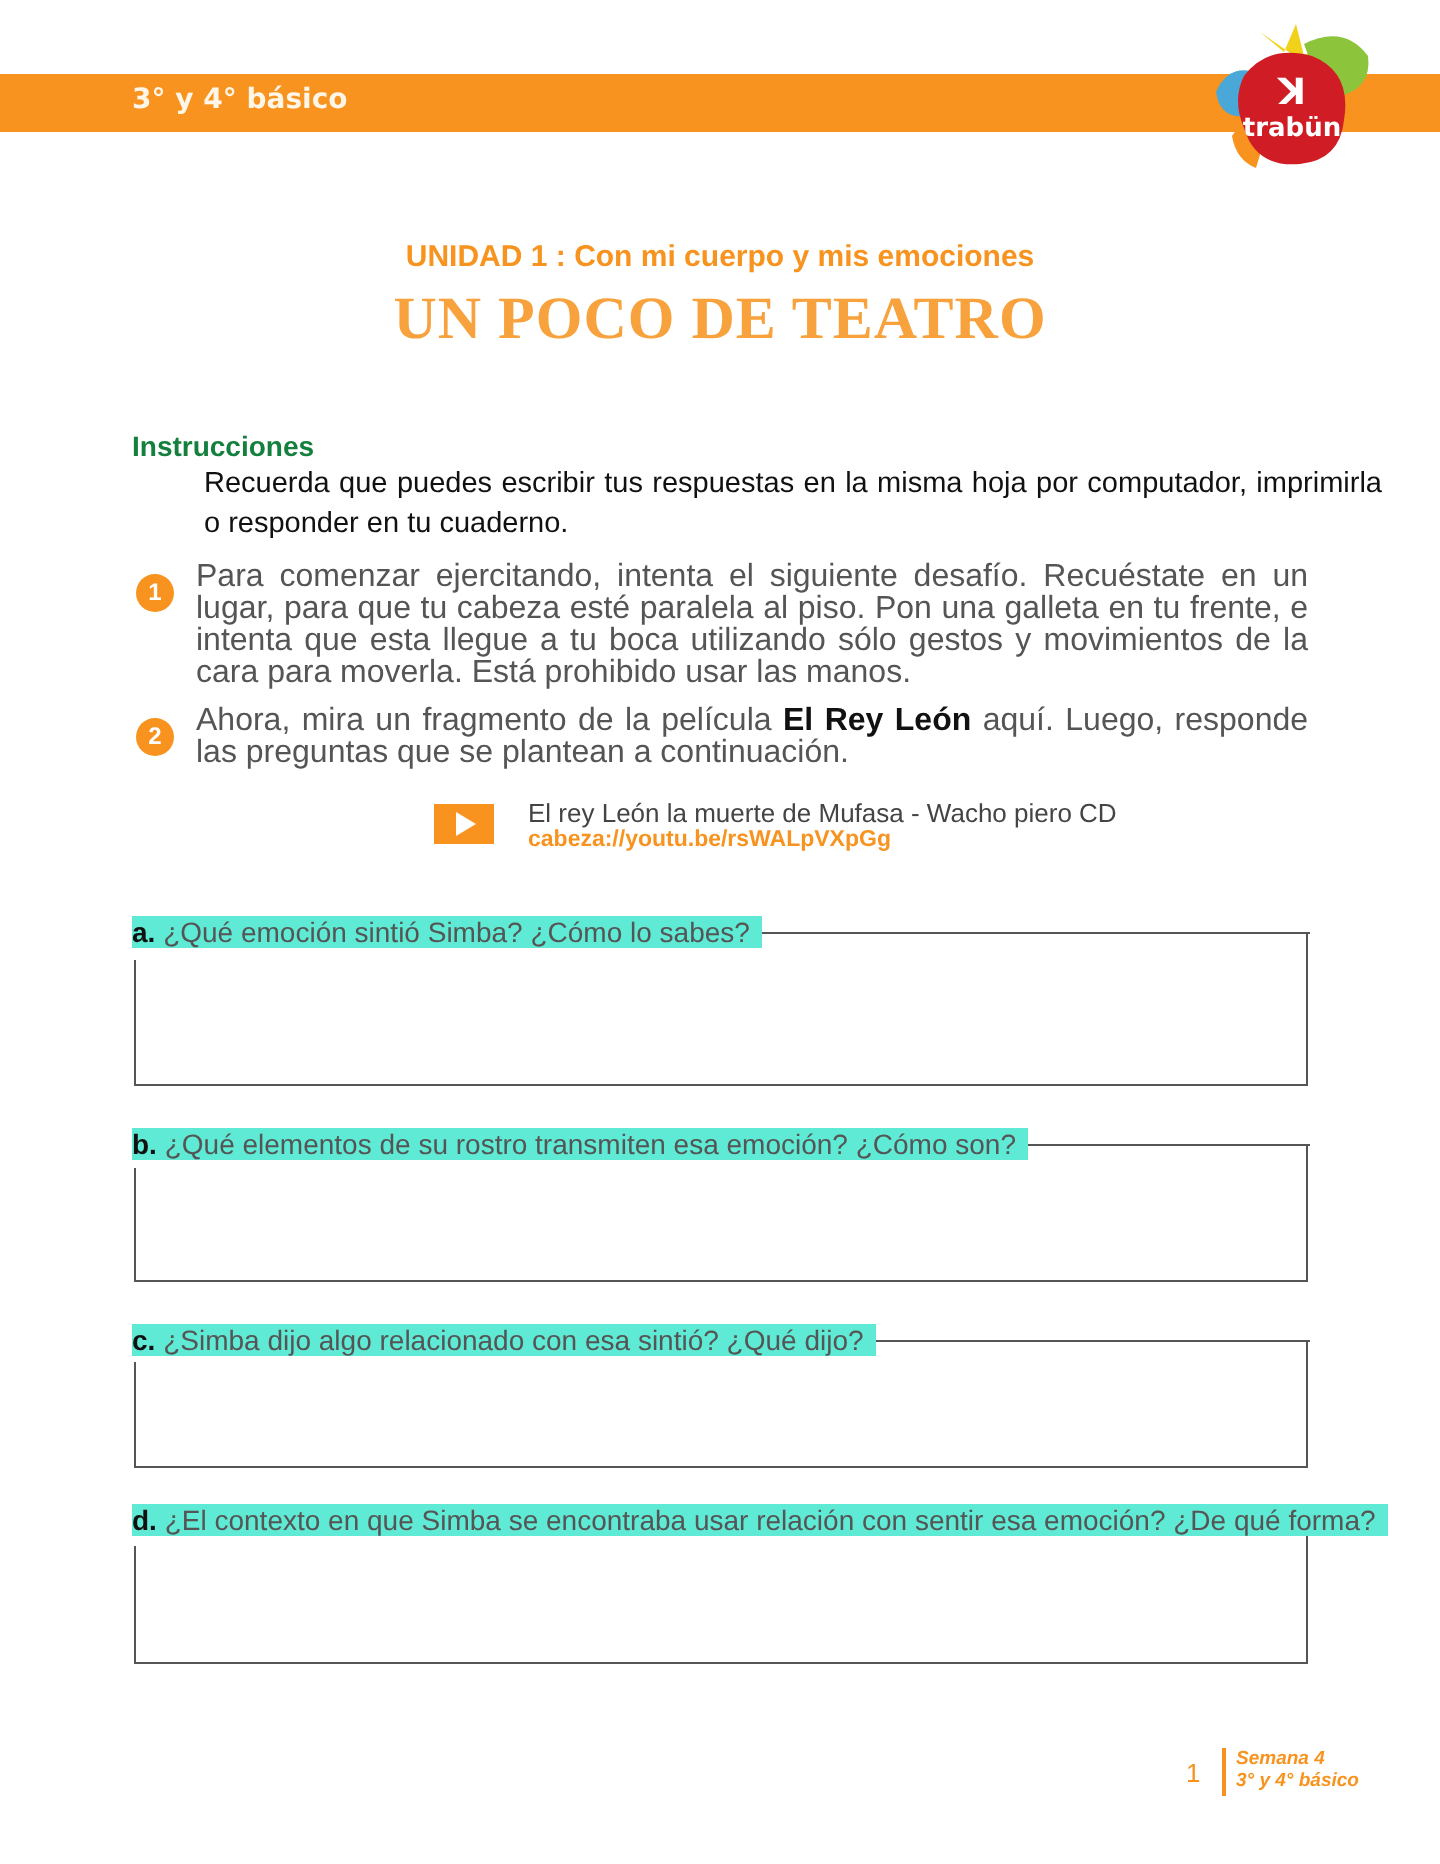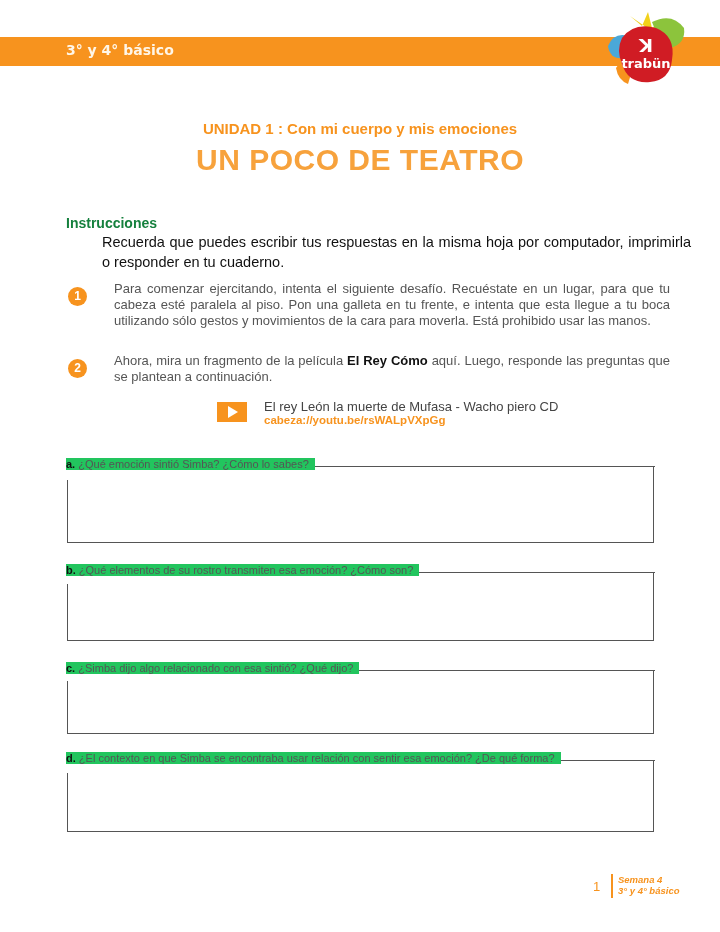--- a/index.html
+++ b/index.html
@@ -4,35 +4,35 @@
 <style>
   html, body { margin:0; padding:0; }
   body { width:720px; height:932px; background:#ffffff; position:relative; overflow:hidden;
          font-family:"Liberation Sans", sans-serif; color:#3a3a3a; }
   .header-bar { position:absolute; left:0; top:37px; width:720px; height:29px; background:#f7931e; }
   .header-text { position:absolute; left:66px; top:42px; font-size:14px; font-weight:bold; color:#fff6e8; font-family:"DejaVu Sans", sans-serif; }
   .logo { position:absolute; left:600px; top:8px; width:90px; height:82px; }
   .unit-title { position:absolute; left:0; width:720px; top:120px; text-align:center; font-size:15px; color:#f7931e; font-weight:bold; }
   .unit-title .rest { font-weight:bold; }
   .main-title { position:absolute; left:0; width:720px; top:143px; text-align:center; font-size:30px; font-weight:900;
-                color:#f7a23c; letter-spacing:0.5px; font-family:Liberation Sans, sans-serif; }
+                color:#f7a23c; letter-spacing:0.5px; font-family:Liberation Serif, serif; }
   .instr-label { position:absolute; left:66px; top:215px; font-size:14px; font-weight:bold; color:#15803d; }
   .instr-text { position:absolute; left:66px; top:232px; width:589px; font-size:14.5px; line-height:20px; color:#111; text-align:justify;margin-left:36px; }
   .step { position:absolute; left:66px; width:590px; }
   .step-num { position:absolute; left:2px; top:0; width:19px; height:19px; border-radius:50%; background:#f7931e; color:#fff;
               font-size:12px; font-weight:bold; text-align:center; line-height:19px; }
-  .step-text { position:absolute; left:32px; top:-6px; width:556px; font-size:13px; line-height:16px; color:#555; text-align:justify;margin-left:16px; }
+  .step-text { position:absolute; left:32px; top:-6px; width:556px; font-size:16px; line-height:16px; color:#555; text-align:justify; }
   .step-text b { color:#111; }
   .video { position:absolute; left:217px; top:402px; }
   .play-btn { position:absolute; left:0; top:0; width:30px; height:20px; background:#f7931e; }
   .play-btn::after { content:""; position:absolute; left:11px; top:4px; border-left:10px solid #fff; border-top:6px solid transparent; border-bottom:6px solid transparent; }
   .video-title { position:absolute; left:47px; top:-3px; white-space:nowrap; font-size:13px; color:#444; }
   .video-link { position:absolute; left:47px; top:12px; white-space:nowrap; font-size:11.5px; color:#f7931e; font-weight:bold; }
   .question { position:absolute; left:66px; width:588px; }
-  .q-label { position:absolute; left:0; top:0; font-size:11px; color:#555; white-space:nowrap; background:#22c55e; padding-right:6px; z-index:2; }
+  .q-label { position:absolute; left:0; top:0; font-size:14px; color:#555; white-space:nowrap; background:#5eead4; padding-right:6px; z-index:2; }
   .q-label b { color:#111; }
   .q-box { position:absolute; left:1px; width:586px; border-right:1.5px solid #555; border-bottom:1.5px solid #555; }
   .q-box .topline { position:absolute; left:0; right:-1.5px; top:0; border-top:1.5px solid #555; }
   .q-box .leftline { position:absolute; left:0; bottom:0; border-left:1.5px solid #555; }
   .footer-page { position:absolute; left:593px; top:879px; font-size:13px; color:#f7931e; }
   .footer-sep { position:absolute; left:611px; top:874px; width:2px; height:24px; background:#f7931e; }
   .footer-text { position:absolute; left:618px; top:874px; font-size:9.5px; line-height:11px; color:#f7931e; font-style:italic; font-weight:bold; }
 </style>
 </head>
 <body>
@@ -60,21 +60,21 @@
 <div class="instr-label">Instrucciones</div>
 <div class="instr-text">Recuerda que puedes escribir tus respuestas en la misma hoja por computador, imprimirla o responder en tu cuaderno.</div>
 
 <div class="step" style="top:287px;">
   <div class="step-num">1</div>
   <div class="step-text">Para comenzar ejercitando, intenta el siguiente desafío. Recuéstate en un lugar, para que tu cabeza esté paralela al piso. Pon una galleta en tu frente, e intenta que esta llegue a tu boca utilizando sólo gestos y movimientos de la cara para moverla. Está prohibido usar las manos.</div>
 </div>
 
 <div class="step" style="top:359px;">
   <div class="step-num">2</div>
-  <div class="step-text"><span>Ahora, mira un fragmento de la película </span><b>El Rey Cómo</b><span> aquí. Luego, responde las preguntas que se plantean a continuación.</span></div>
+  <div class="step-text"><span>Ahora, mira un fragmento de la película </span><b>El Rey León</b><span> aquí. Luego, responde las preguntas que se plantean a continuación.</span></div>
 </div>
 
 <div class="video">
   <div class="play-btn"></div>
   <div class="video-title">El rey León la muerte de Mufasa - Wacho piero CD</div>
   <div class="video-link">cabeza://youtu.be/rsWALpVXpGg</div>
 </div>
 
 <div class="question" style="top:458px;">
   <div class="q-label"><b>a.</b> <span>¿Qué emoción sintió Simba? ¿Cómo lo sabes?</span></div>

